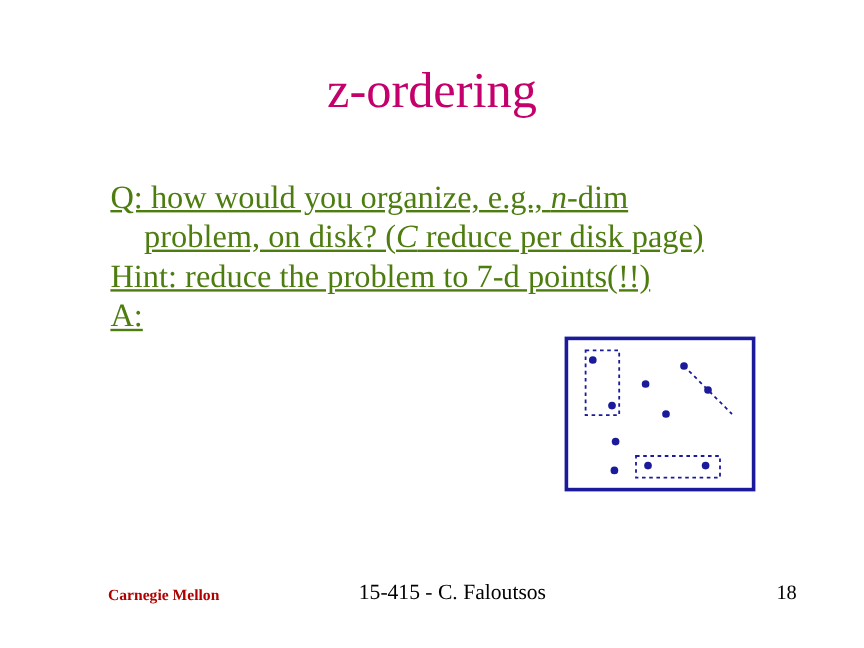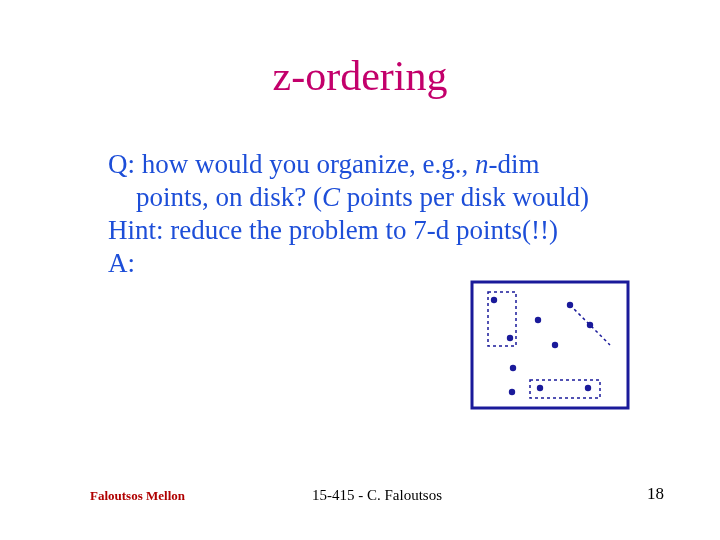--- a/index.html
+++ b/index.html
@@ -24,25 +24,26 @@
     left: 0;
     width: 720px;
     text-align: center;
     font-size: 42px;
     color: #c3006b;
     font-weight: 400;
   }
   .body {
     position: absolute;
     top: 148px;
-    left: 108px;
+    left: 92px;
     width: 540px;
     font-size: 27px;
     line-height: 1.22;
-    color: #1d4ed8;
+    color: #4d7c0f;
+    text-decoration: underline;
   }
   .body .line { display: block; }
   .italic { font-style: italic; }
   .diagram {
     position: absolute;
     top: 280px;
     left: 470px;
     width: 160px;
     height: 130px;
   }
@@ -62,21 +63,21 @@
     font-weight: bold;
     font-size: 13px;
   }
   .footer-center {
     position: absolute;
     left: 0;
     right: 0;
     bottom: 0;
     text-align: center;
     color: #000;
-    font-size: 15px;
+    font-size: 18px;
   }
   .footer-right {
     position: absolute;
     right: 0;
     bottom: 0;
     color: #000000;
     font-size: 17px;
   }
 </style>
 </head>
@@ -84,21 +85,21 @@
 
 <div class="slide">
 
   <div class="title">z-ordering</div>
 
   <div class="body">
     <span class="line">
       <span>Q: how would you organize, e.g., </span><span class="italic">n</span><span>-dim</span>
     </span>
     <span class="line" style="padding-left:28px">
-      <span>points, on disk? (</span><span class="italic">C</span><span> points per disk would)</span>
+      <span>problem, on disk? (</span><span class="italic">C</span><span> reduce per disk page)</span>
     </span>
     <span class="line">Hint: reduce the problem to 7-d points(!!)</span>
     <span class="line">A:</span>
   </div>
 
   <div class="diagram">
     <svg width="160" height="130" viewBox="0 0 160 130">
       <rect x="2" y="2" width="156" height="126" fill="none" stroke="#1a1a9a" stroke-width="3"></rect>
       <rect x="18" y="12" width="28" height="54" fill="none" stroke="#1a1a9a" stroke-width="1.5" stroke-dasharray="3 3"></rect>
       <rect x="60" y="100" width="70" height="18" fill="none" stroke="#1a1a9a" stroke-width="1.5" stroke-dasharray="3 3"></rect>
@@ -110,18 +111,18 @@
       <circle cx="120" cy="45" r="3.2" fill="#1a1a9a"></circle>
       <circle cx="85" cy="65" r="3.2" fill="#1a1a9a"></circle>
       <circle cx="43" cy="88" r="3.2" fill="#1a1a9a"></circle>
       <circle cx="42" cy="112" r="3.2" fill="#1a1a9a"></circle>
       <circle cx="70" cy="108" r="3.2" fill="#1a1a9a"></circle>
       <circle cx="118" cy="108" r="3.2" fill="#1a1a9a"></circle>
     </svg>
   </div>
 
   <div class="footer">
-    <div class="footer-left">Faloutsos Mellon</div>
+    <div class="footer-left">Carnegie Mellon</div>
     <div class="footer-center">15-415 - C. Faloutsos</div>
     <div class="footer-right">18</div>
   </div>
 
 </div>
 
 </body></html>

